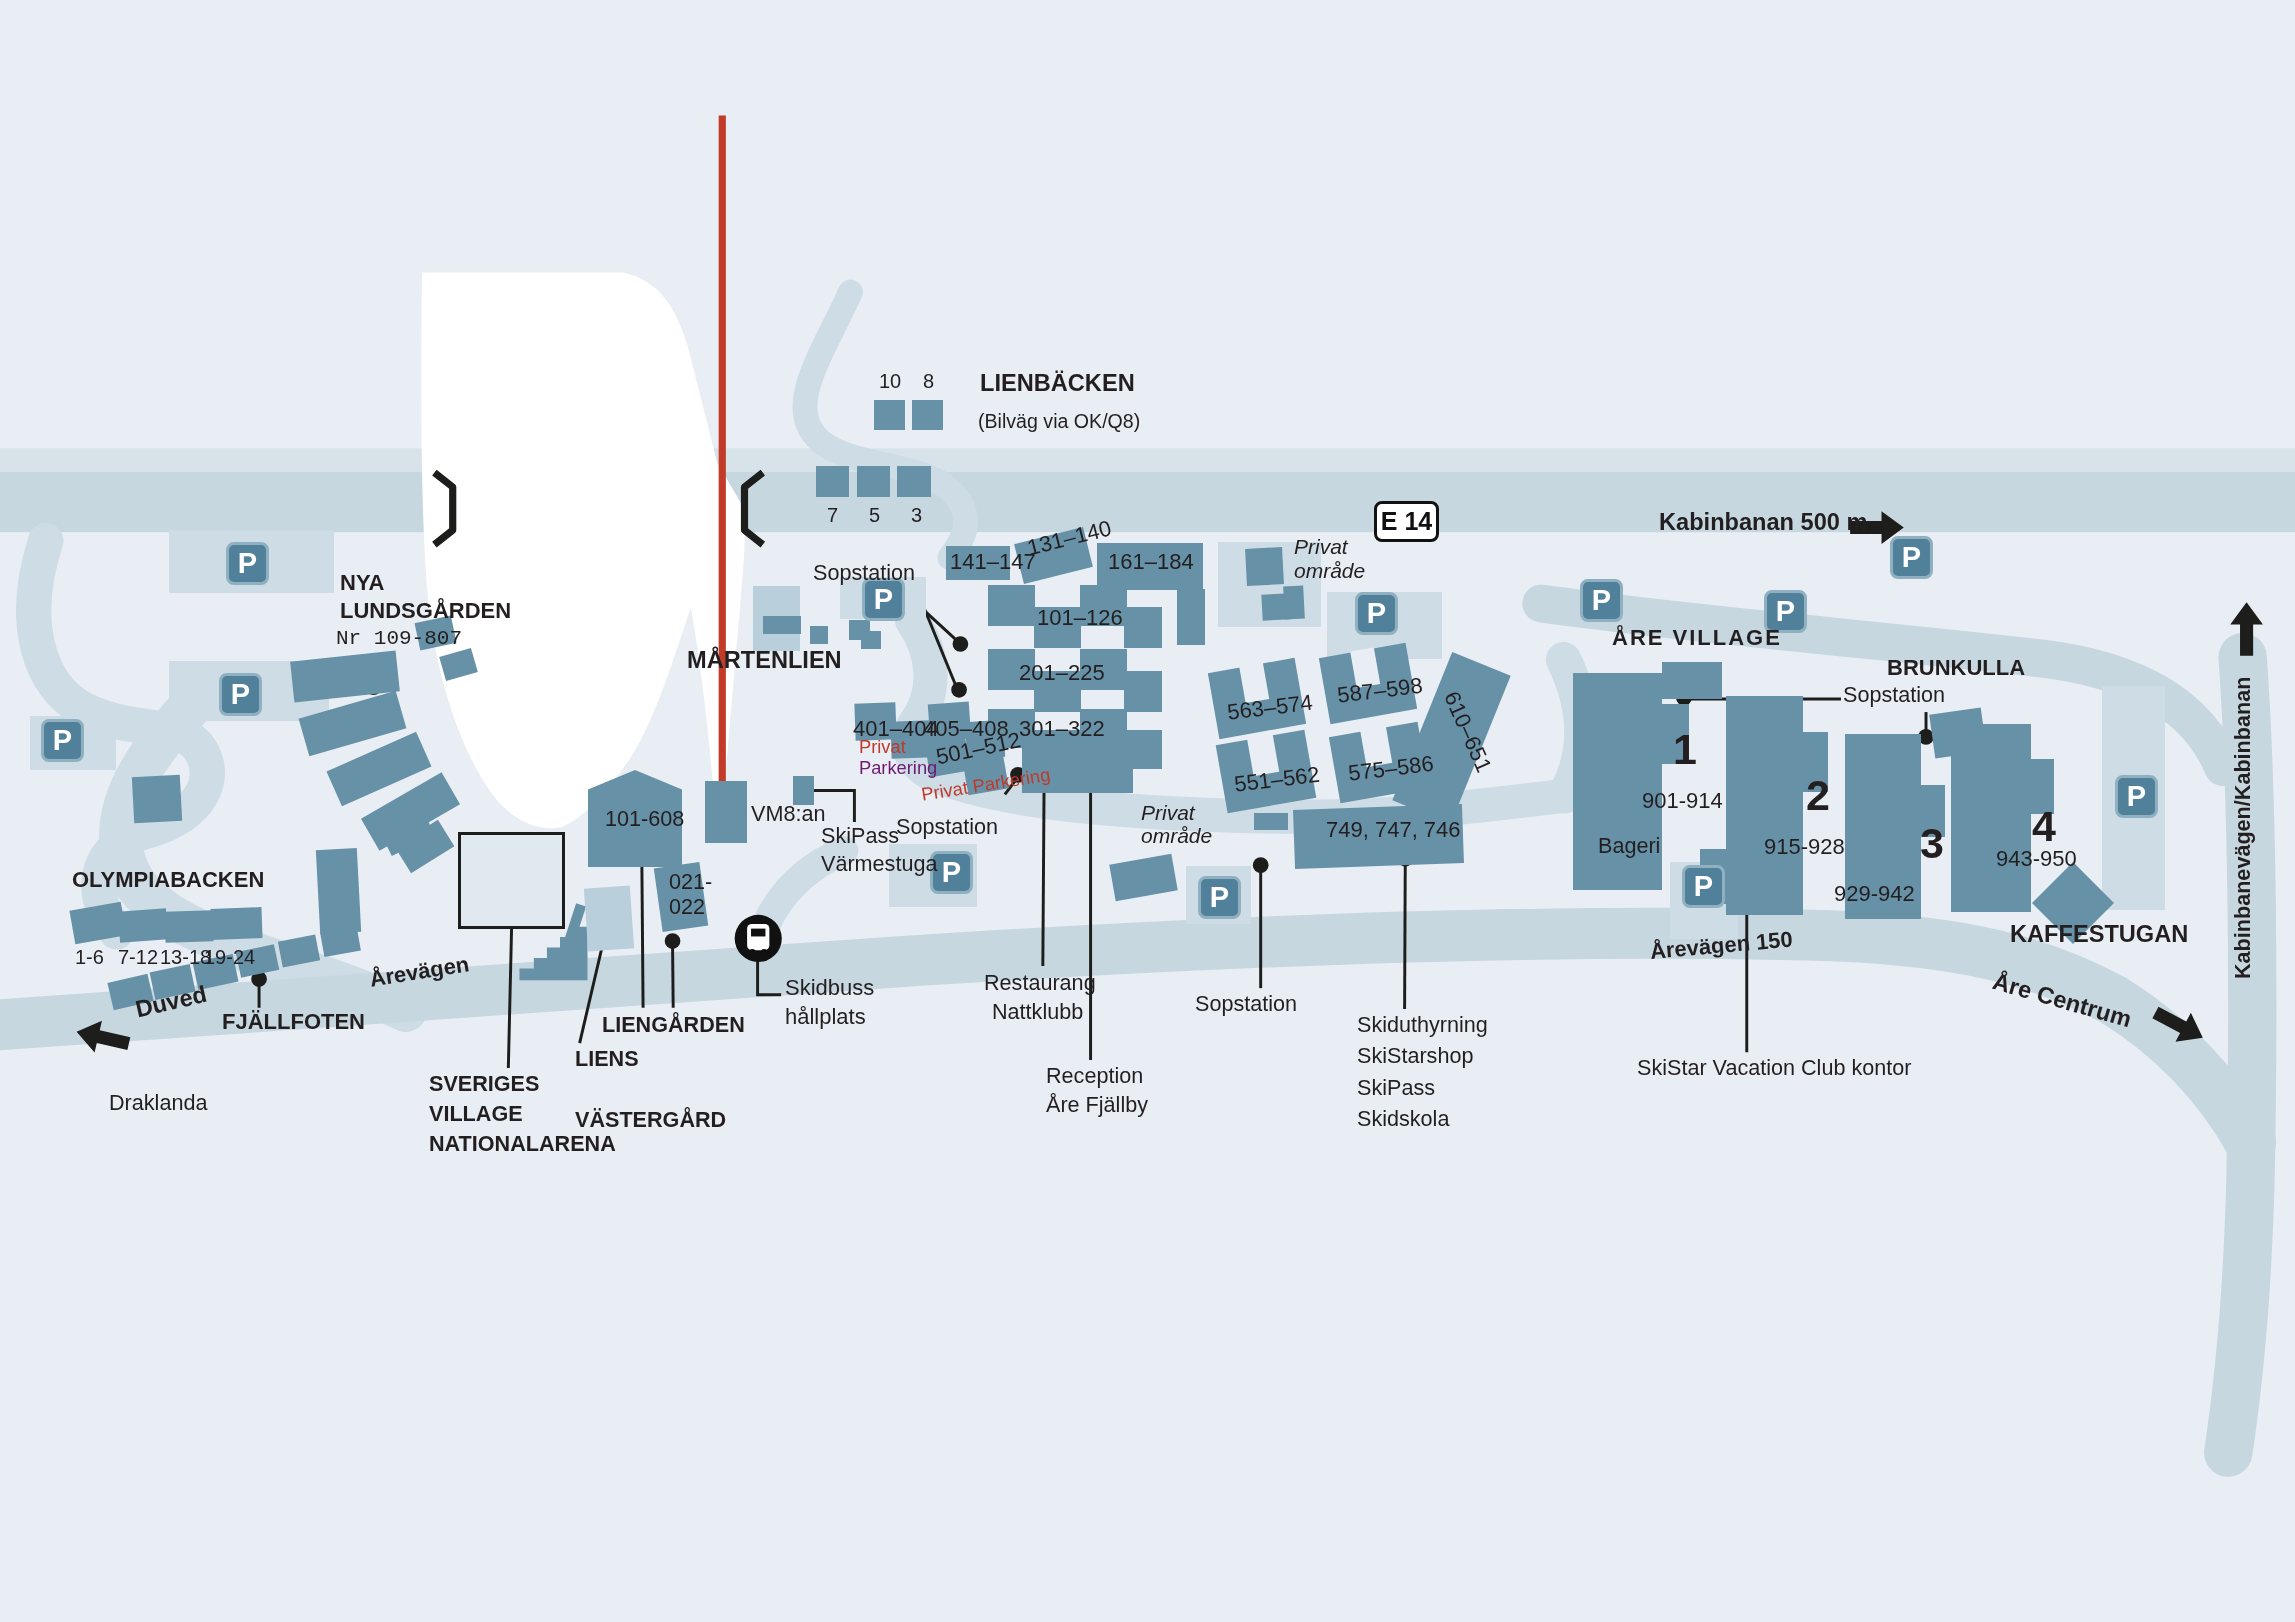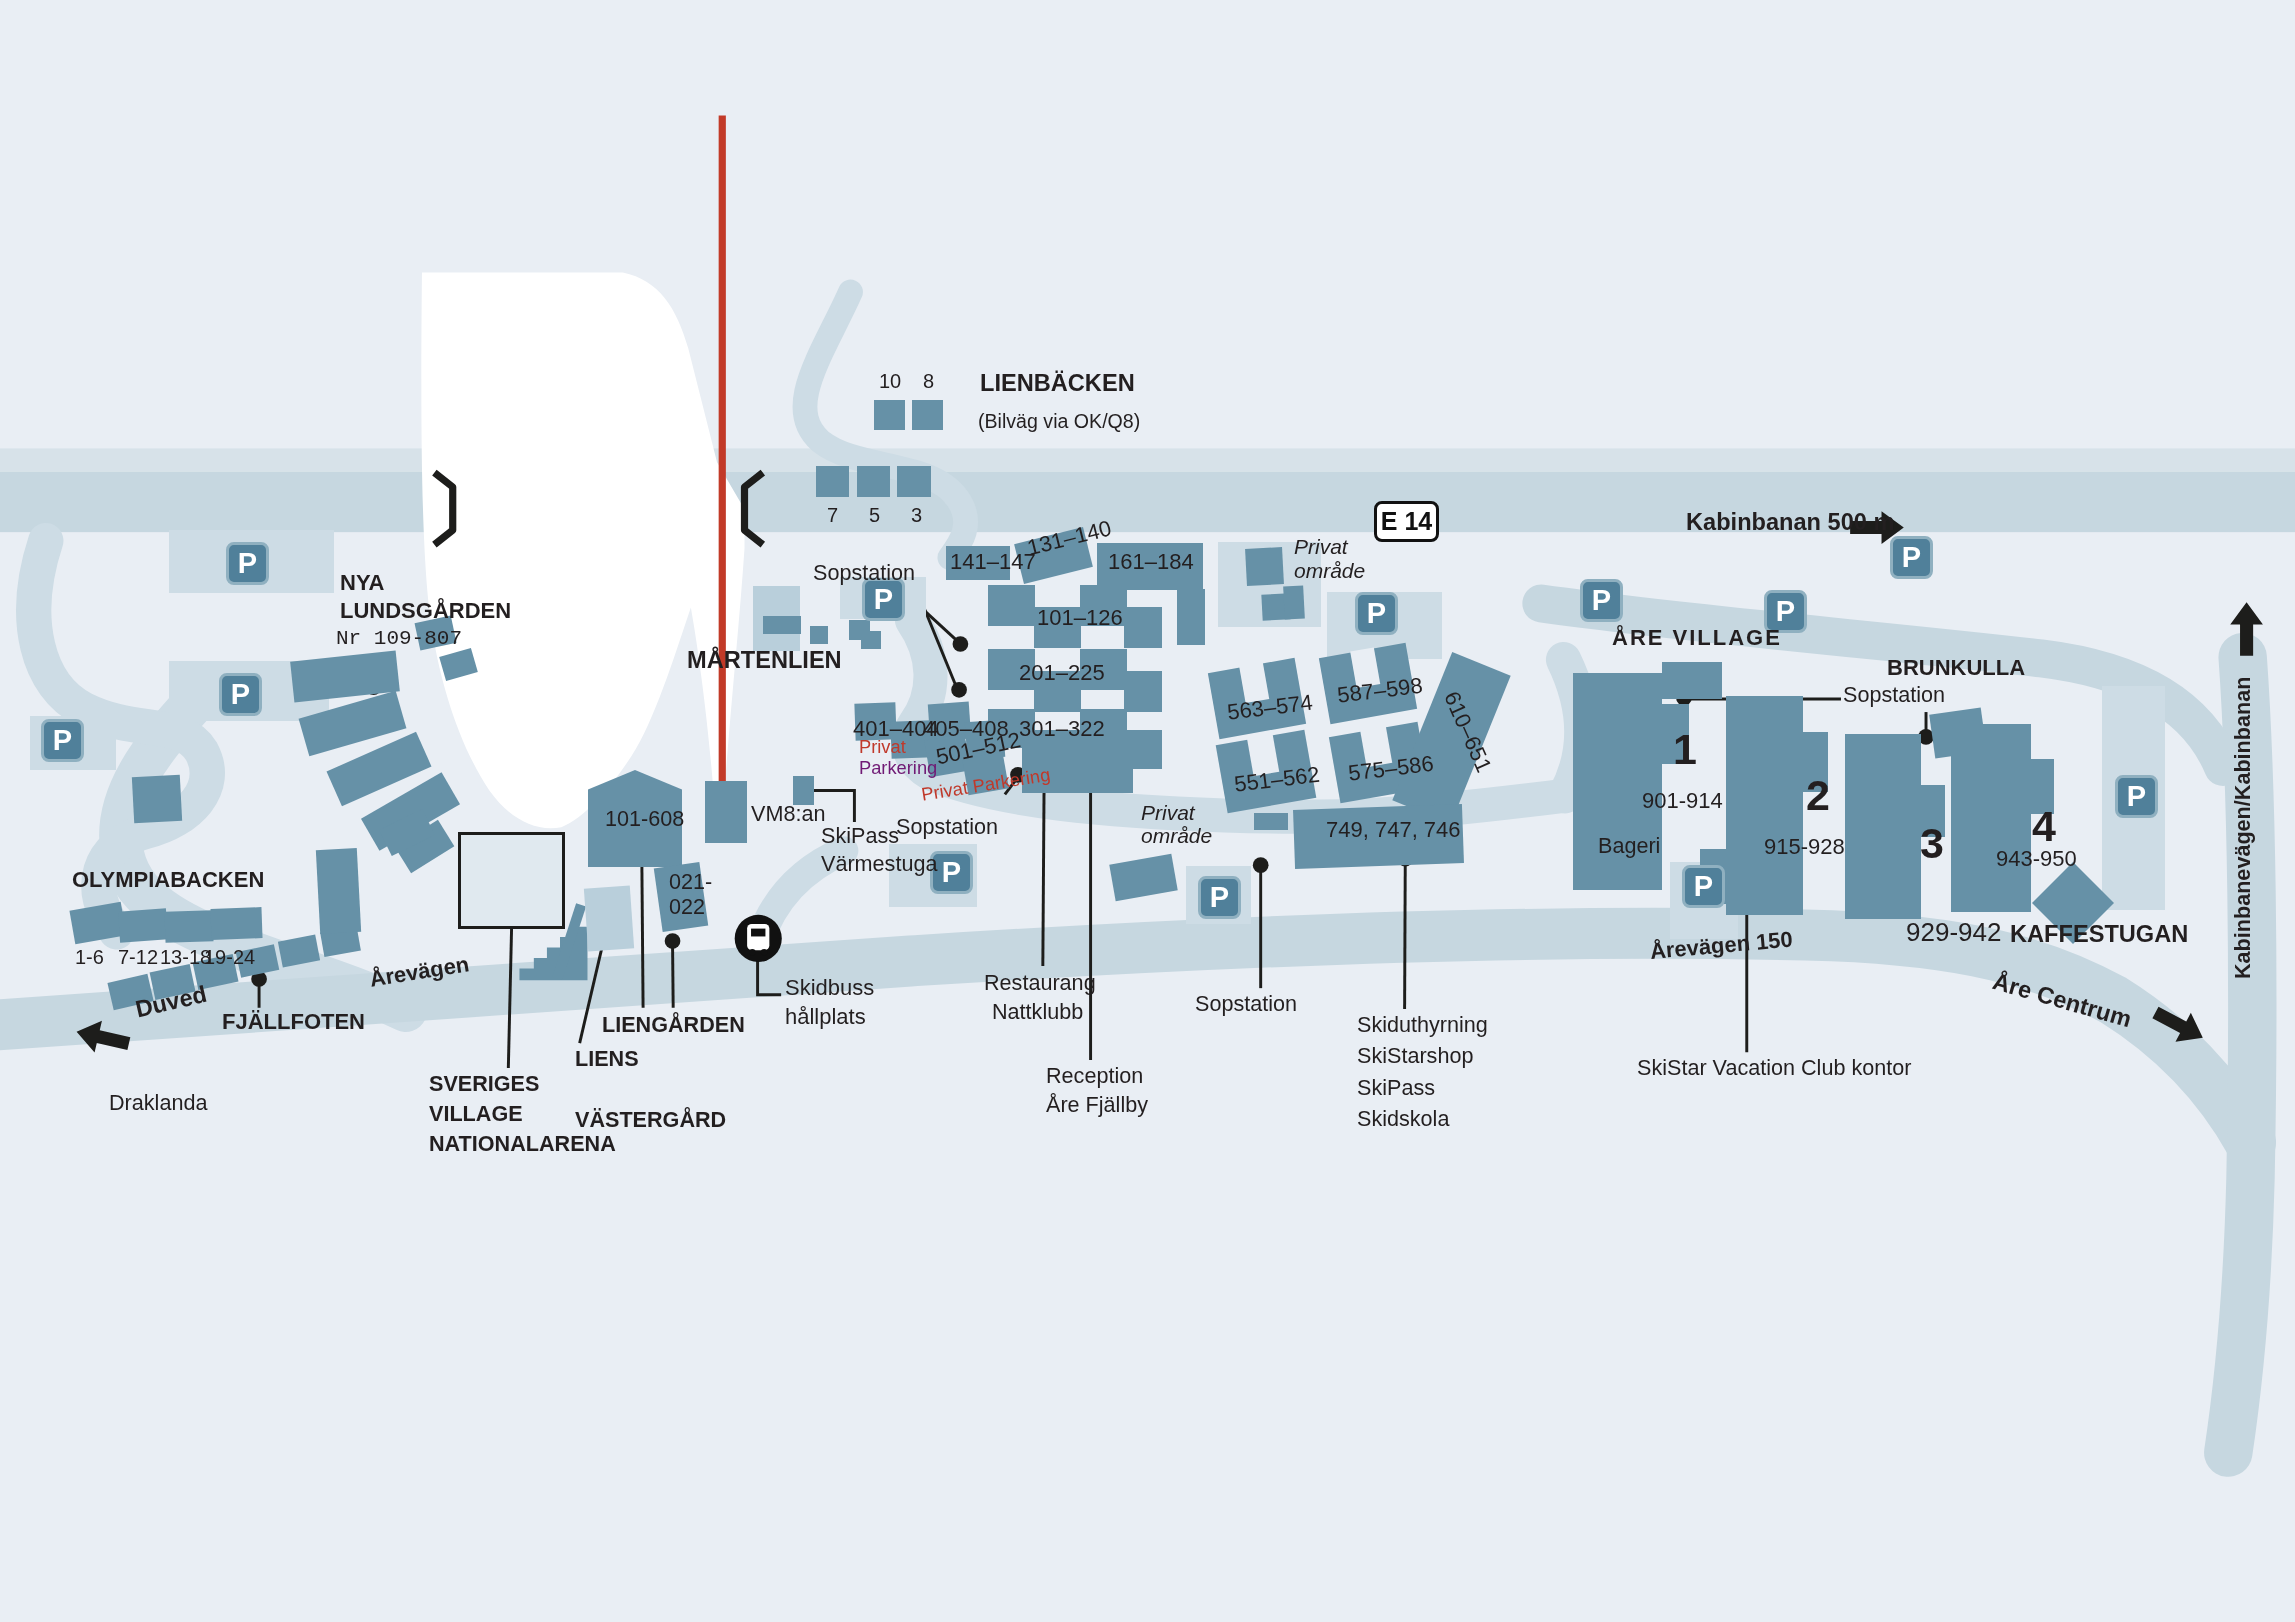--- a/index.html
+++ b/index.html
@@ -200,21 +200,21 @@
     <div class="pt" style="left: 1355px; top: 592px;">P</div>
     <div class="pt" style="left: 930px; top: 851px;">P</div>
     <div class="pt" style="left: 1198px; top: 876px;">P</div>
     <div class="pt" style="left: 1580px; top: 579px;">P</div>
     <div class="pt" style="left: 1764px; top: 590px;">P</div>
     <div class="pt" style="left: 1682px; top: 865px;">P</div>
     <div class="pt" style="left: 2115px; top: 775px;">P</div>
     <div class="pt" style="left: 1890px; top: 536px;">P</div>
     <div class="lbl" style="left: 980px; top: 370px; font-size: 23.6px; font-weight: 700;">LIENBÄCKEN</div>
     <div class="lbl" style="left: 978px; top: 411px; font-size: 19.6px;">(Bilväg via OK/Q8)</div>
-    <div class="lbl" style="left: 1659px; top: 509px; font-size: 23.6px; font-weight: 700; margin-left: 27px;">Kabinbanan 500 m</div>
+    <div class="lbl" style="left: 1659px; top: 509px; font-size: 23.6px; font-weight: 700;">Kabinbanan 500 m</div>
     <div class="lbl" style="left: 340px; top: 571px; font-size: 22px; font-weight: 700;">NYA</div>
     <div class="lbl" style="left: 340px; top: 599px; font-size: 22px; font-weight: 700;">LUNDSGÅRDEN</div>
     <div class="lbl" style="left: 336px; top: 627px; font-size: 21px; font-family: Liberation Mono, monospace;">Nr 109-807</div>
     <div class="lbl" style="left: 687px; top: 647px; font-size: 23.6px; font-weight: 700;">MÅRTENLIEN</div>
     <div class="lbl" style="left: 813px; top: 561px; font-size: 21.6px;">Sopstation</div>
     <div class="lbl" style="left: 1294px; top: 535px; font-size: 21px; font-style: italic;">Privat</div>
     <div class="lbl" style="left: 1294px; top: 559px; font-size: 21px; font-style: italic;">område</div>
     <div class="lbl" style="left: 1612px; top: 626px; font-size: 22px; font-weight: 700; letter-spacing: 2px;">ÅRE VILLAGE</div>
     <div class="lbl" style="left: 1887px; top: 656px; font-size: 22px; font-weight: 700;">BRUNKULLA</div>
     <div class="lbl" style="left: 1843px; top: 683px; font-size: 21.6px;">Sopstation</div>
@@ -248,21 +248,21 @@
     <div class="lbl" style="left: 1046px; top: 1064px; font-size: 21.6px;">Reception</div>
     <div class="lbl" style="left: 1046px; top: 1093px; font-size: 21.6px;">Åre Fjällby</div>
     <div class="lbl" style="left: 1357px; top: 1013px; font-size: 21.6px;">Skiduthyrning</div>
     <div class="lbl" style="left: 1357px; top: 1044px; font-size: 21.6px;">SkiStarshop</div>
     <div class="lbl" style="left: 1357px; top: 1076px; font-size: 21.6px;">SkiPass</div>
     <div class="lbl" style="left: 1357px; top: 1107px; font-size: 21.6px;">Skidskola</div>
     <div class="lbl" style="left: 1637px; top: 1056px; font-size: 21.6px;">SkiStar Vacation Club kontor</div>
     <div class="lbl" style="left: 1598px; top: 834px; font-size: 21.6px;">Bageri</div>
     <div class="lbl" style="left: 1642px; top: 789px; font-size: 22px;">901-914</div>
     <div class="lbl" style="left: 1764px; top: 835px; font-size: 22px;">915-928</div>
-    <div class="lbl" style="left: 1906px; top: 882px; font-size: 26px; margin-top: 36px;">929-942</div>
+    <div class="lbl" style="left: 1834px; top: 882px; font-size: 22px;">929-942</div>
     <div class="lbl" style="left: 1996px; top: 847px; font-size: 22px;">943-950</div>
     <div class="lbl" style="left: 1673px; top: 725px; font-size: 43px; font-weight: 700;">1</div>
     <div class="lbl" style="left: 1806px; top: 771px; font-size: 43px; font-weight: 700;">2</div>
     <div class="lbl" style="left: 1920px; top: 819px; font-size: 43px; font-weight: 700;">3</div>
     <div class="lbl" style="left: 2032px; top: 802px; font-size: 43px; font-weight: 700;">4</div>
     <div class="lbl" style="left: 2010px; top: 921px; font-size: 23.6px; font-weight: 700;">KAFFESTUGAN</div>
     <div class="lbl" style="left: 1649px; top: 940px; font-size: 22px; font-weight: 700; transform: rotate(-5deg);">Årevägen 150</div>
     <div class="lbl" style="left: 1997px; top: 968px; font-size: 23.6px; font-weight: 700; transform: rotate(16deg);">Åre Centrum</div>
     <div class="lbl" style="left: 2231px; top: 979px; font-size: 21.6px; font-weight: 700; transform: rotate(-90deg);">Kabinbanevägen/Kabinbanan</div>
     <div class="lbl" style="left: 72px; top: 868px; font-size: 22px; font-weight: 700;">OLYMPIABACKEN</div>

